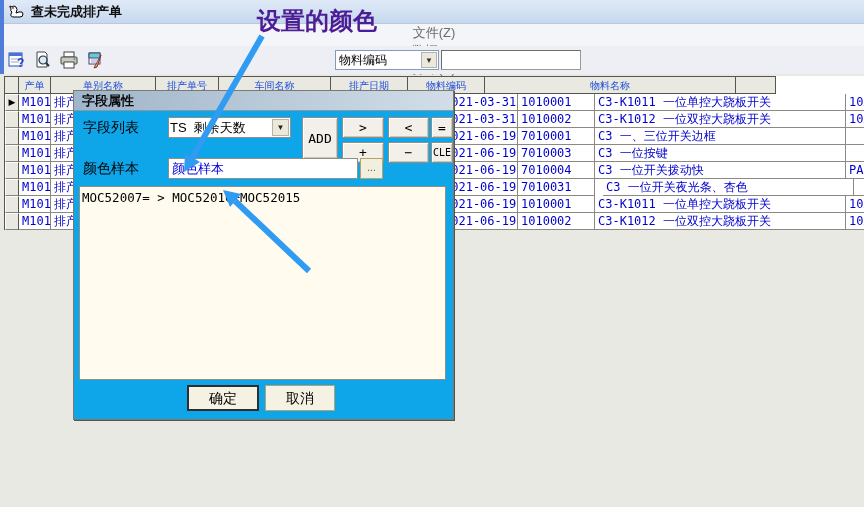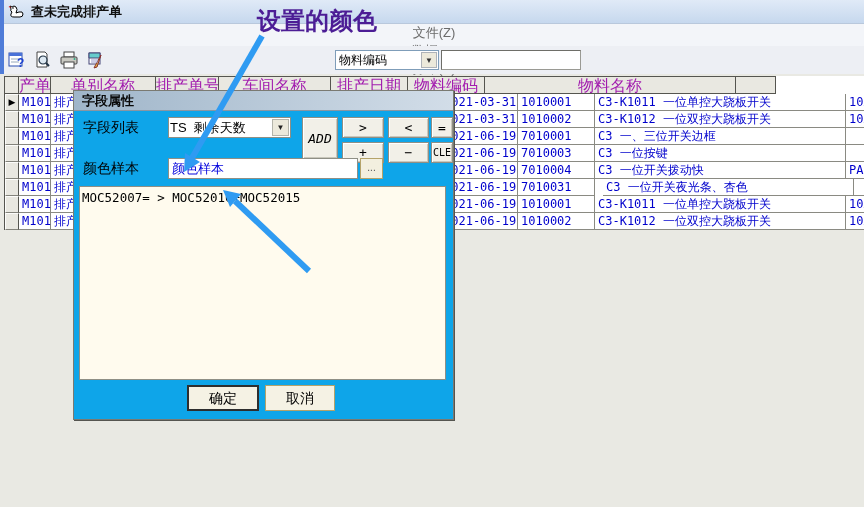--- a/index.html
+++ b/index.html
@@ -31,21 +31,21 @@
   .searchbox { position:absolute; left:437px; top:4px; width:140px; height:20px;
     border:1px solid #9a9a94; border-top-color:#6e6e68; border-left-color:#6e6e68;
     background:#fff; font-size:12px; padding:0 3px; }
 
   
   .grid { position:absolute; left:4px; top:76px; width:880px; z-index:1;
     border-left:1px solid #55554f; background:#fff; }
   .grid-row { display:flex; height:17px; }
   .grid-row.header { height:18px; }
   .hcell { background:#e9e8e1; border-right:1px solid #55554f; border-bottom:1px solid #55554f;
-    border-top:1px solid #55554f; font-size:16px; color:#a21caf; text-align:center; line-height:17px;
+    border-top:1px solid #55554f; font-size:10px; color:#1d4ed8; text-align:center; line-height:17px;
     white-space:nowrap; overflow:hidden; flex:none; }
   .selcell { background:#e9e8e1; border-top:1px solid #fdfdfb; border-left:1px solid #fdfdfb;
     border-right:1px solid #55554f; border-bottom:1px solid #83837b; font-size:9px; color:#000;
     text-align:center; line-height:15px; flex:none; }
   .dcell { background:#fff; border-right:1px solid #8a8a82; border-bottom:1px solid #8a8a82;
     font:12px "DejaVu Sans Mono", monospace; color:#0000cc; line-height:16px; padding-left:3px;
     white-space:pre; overflow:visible; flex:none; }
 
   
   .dialog { position:absolute; left:73px; top:90px; width:381px; height:330px; z-index:5;
@@ -254,21 +254,21 @@
 
   <div class="dialog">
     <div class="dlg-title">字段属性</div>
 
     <div class="dlg-label" style="left:9px; top:26px;">字段列表</div>
     <div class="dlg-combo">
       <span class="val">TS  剩余天数</span>
       <span class="dd">▼</span>
     </div>
 
-    <div class="opbtn" style="left:228px; top:26px; width:36px; height:42px;font-style:italic;">ADD</div>
+    <div class="opbtn" style="left:228px; top:26px; width:36px; height:42px;">ADD</div>
     <div class="opbtn" style="left:268px; top:26px; width:42px; height:21px;">&gt;</div>
     <div class="opbtn" style="left:314px; top:26px; width:41px; height:21px;">&lt;</div>
     <div class="opbtn" style="left:357px; top:26px; width:22px; height:21px;">=</div>
     <div class="opbtn" style="left:268px; top:51px; width:42px; height:21px;">+</div>
     <div class="opbtn" style="left:314px; top:51px; width:41px; height:21px;">−</div>
     <div class="opbtn" style="left:357px; top:51px; width:22px; height:21px; font-size:10px;">CLE</div>
 
     <div class="dlg-label" style="left:9px; top:67px;">颜色样本</div>
     <div class="dlg-text">颜色样本</div>
     <div class="browse-btn">...</div>

